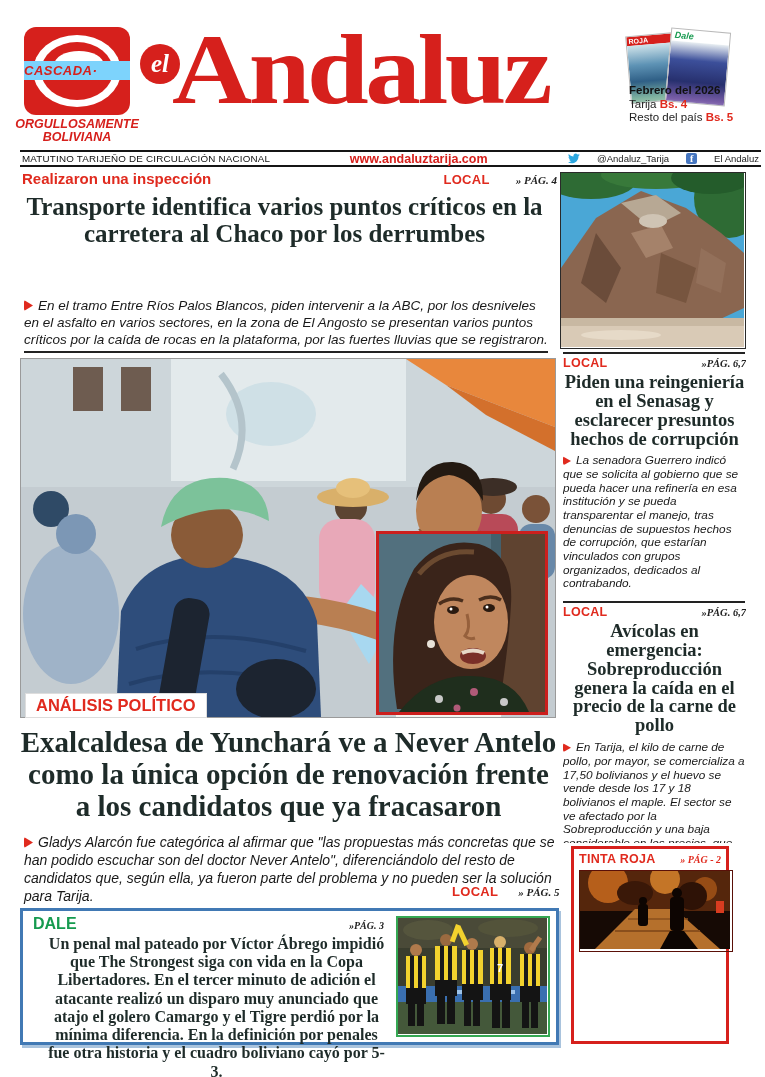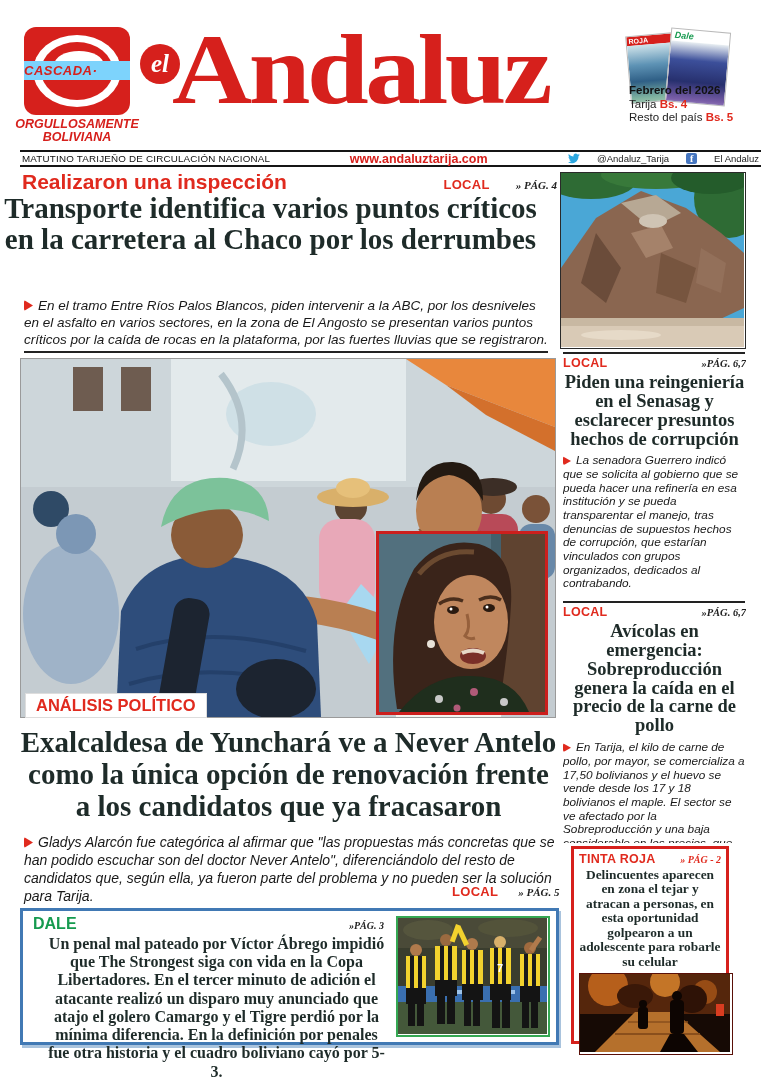--- a/index.html
+++ b/index.html
@@ -38,32 +38,32 @@
   
   .infobar{position:absolute;left:20px;top:150px;width:741px;height:17px;border-top:2px solid #151515;border-bottom:2px solid #151515;
            display:flex;align-items:center;justify-content:space-between;box-sizing:border-box;padding:0 2px;}
   .info-left{font-size:9.8px;color:#111;letter-spacing:.2px;}
   .info-site{font-size:12.5px;font-weight:bold;color:#d6201c;}
   .info-social{display:flex;align-items:center;gap:17px;font-size:9.5px;color:#222;}
   .fb-box{display:inline-flex;width:11px;height:11px;background:#4676c0;border-radius:2px;color:#fff;
           font-family:"Liberation Serif",serif;font-weight:bold;font-size:10px;align-items:center;justify-content:center;}
   
   .red{color:#e02a1e;}
-  .kicker{font-size:21px;font-weight:bold;color:#e02a1e;}
+  .kicker{font-size:15px;font-weight:bold;color:#e02a1e;}
   .sec-label{font-size:13px;font-weight:bold;color:#e02a1e;letter-spacing:.3px;}
   .pag{font-family:"Liberation Serif",serif;font-style:italic;font-weight:bold;font-size:11px;color:#222;}
   .headline{font-family:"Liberation Serif",serif;font-weight:bold;color:#1e2b29;text-align:center;}
   .lede{font-style:italic;color:#191919;}
   .bullet{display:inline-block;width:9px;height:11px;background:#e02a1e;border-radius:2px;
           clip-path:polygon(0 0,100% 50%,0 100%);margin-right:5px;vertical-align:-1px;}
   .rule{position:absolute;background:#222;}
   
   .top-kickrow{position:absolute;left:22px;top:170px;width:535px;display:flex;align-items:baseline;}
   .top-kickrow .sp{margin-left:auto;display:flex;gap:26px;align-items:baseline;}
-  .top-headline{position:absolute;left:2px;top:193px;width:537px;font-size:29px;line-height:1.08;}
+  .top-headline{position:absolute;left:16px;top:193px;width:537px;font-size:25px;line-height:1.08;}
   .top-lede{position:absolute;left:24px;top:297px;width:528px;font-size:13.5px;line-height:1.27;}
   
   .sb-photo{position:absolute;left:560px;top:172px;width:186px;height:177px;border:1.5px solid #2a2a2a;box-sizing:border-box;}
   .sb-article{position:absolute;left:563px;width:183px;overflow:hidden;}
   .sb-row{display:flex;justify-content:space-between;align-items:baseline;}
   .sb-row .sec-label{font-size:12.5px;}
   .sb-row .pag{font-size:10.5px;}
   .sb-headline{font-size:18.5px;line-height:1.02;margin-top:3px;}
   .sb-lede{font-size:11.8px;line-height:1.16;margin-top:6px;}
   .sb-lede .bullet{width:8px;height:9px;}
@@ -201,21 +201,20 @@
     <div class="lede sb-lede">
       <span class="bullet"></span><span>En Tarija, el kilo de carne de pollo, por mayor, se comercializa a 17,50 bolivianos y el huevo se vende desde los 17 y 18 bolivianos el maple. El sector se ve afectado por la Sobreproducción y una baja considerable en los precios, que señalan que está muy por debajo de la oferta.</span>
     </div>
   </div>
 
   <div class="tinta-box">
     <div class="sb-row">
       <span class="sec-label">TINTA ROJA</span>
       <span class="pag red" style="color:#e02a1e;font-size:10px;">» PÁG - 2</span>
     </div>
-    <div class="headline tinta-headline">Delincuentes aparecen en zona el tejar y atracan a personas, en esta oportunidad golpearon a un adolescente para robarle su celular</div>
     <div class="tinta-photo">
       <svg width="150" height="78" viewBox="0 0 150 78" preserveAspectRatio="none">
         <rect width="150" height="78" fill="#160a05"></rect>
         <rect y="0" width="150" height="40" fill="#55260c"></rect>
         <circle cx="28" cy="12" r="20" fill="#c86a1e" opacity=".85"></circle>
         <circle cx="85" cy="8" r="15" fill="#e08a2e" opacity=".8"></circle>
         <circle cx="125" cy="18" r="12" fill="#a85618" opacity=".8"></circle>
         <ellipse cx="55" cy="22" rx="18" ry="12" fill="#3a1808"></ellipse>
         <ellipse cx="112" cy="25" rx="15" ry="14" fill="#2e1206"></ellipse>
         <polygon points="15,78 55,38 95,38 140,78" fill="#b5702c"></polygon>

